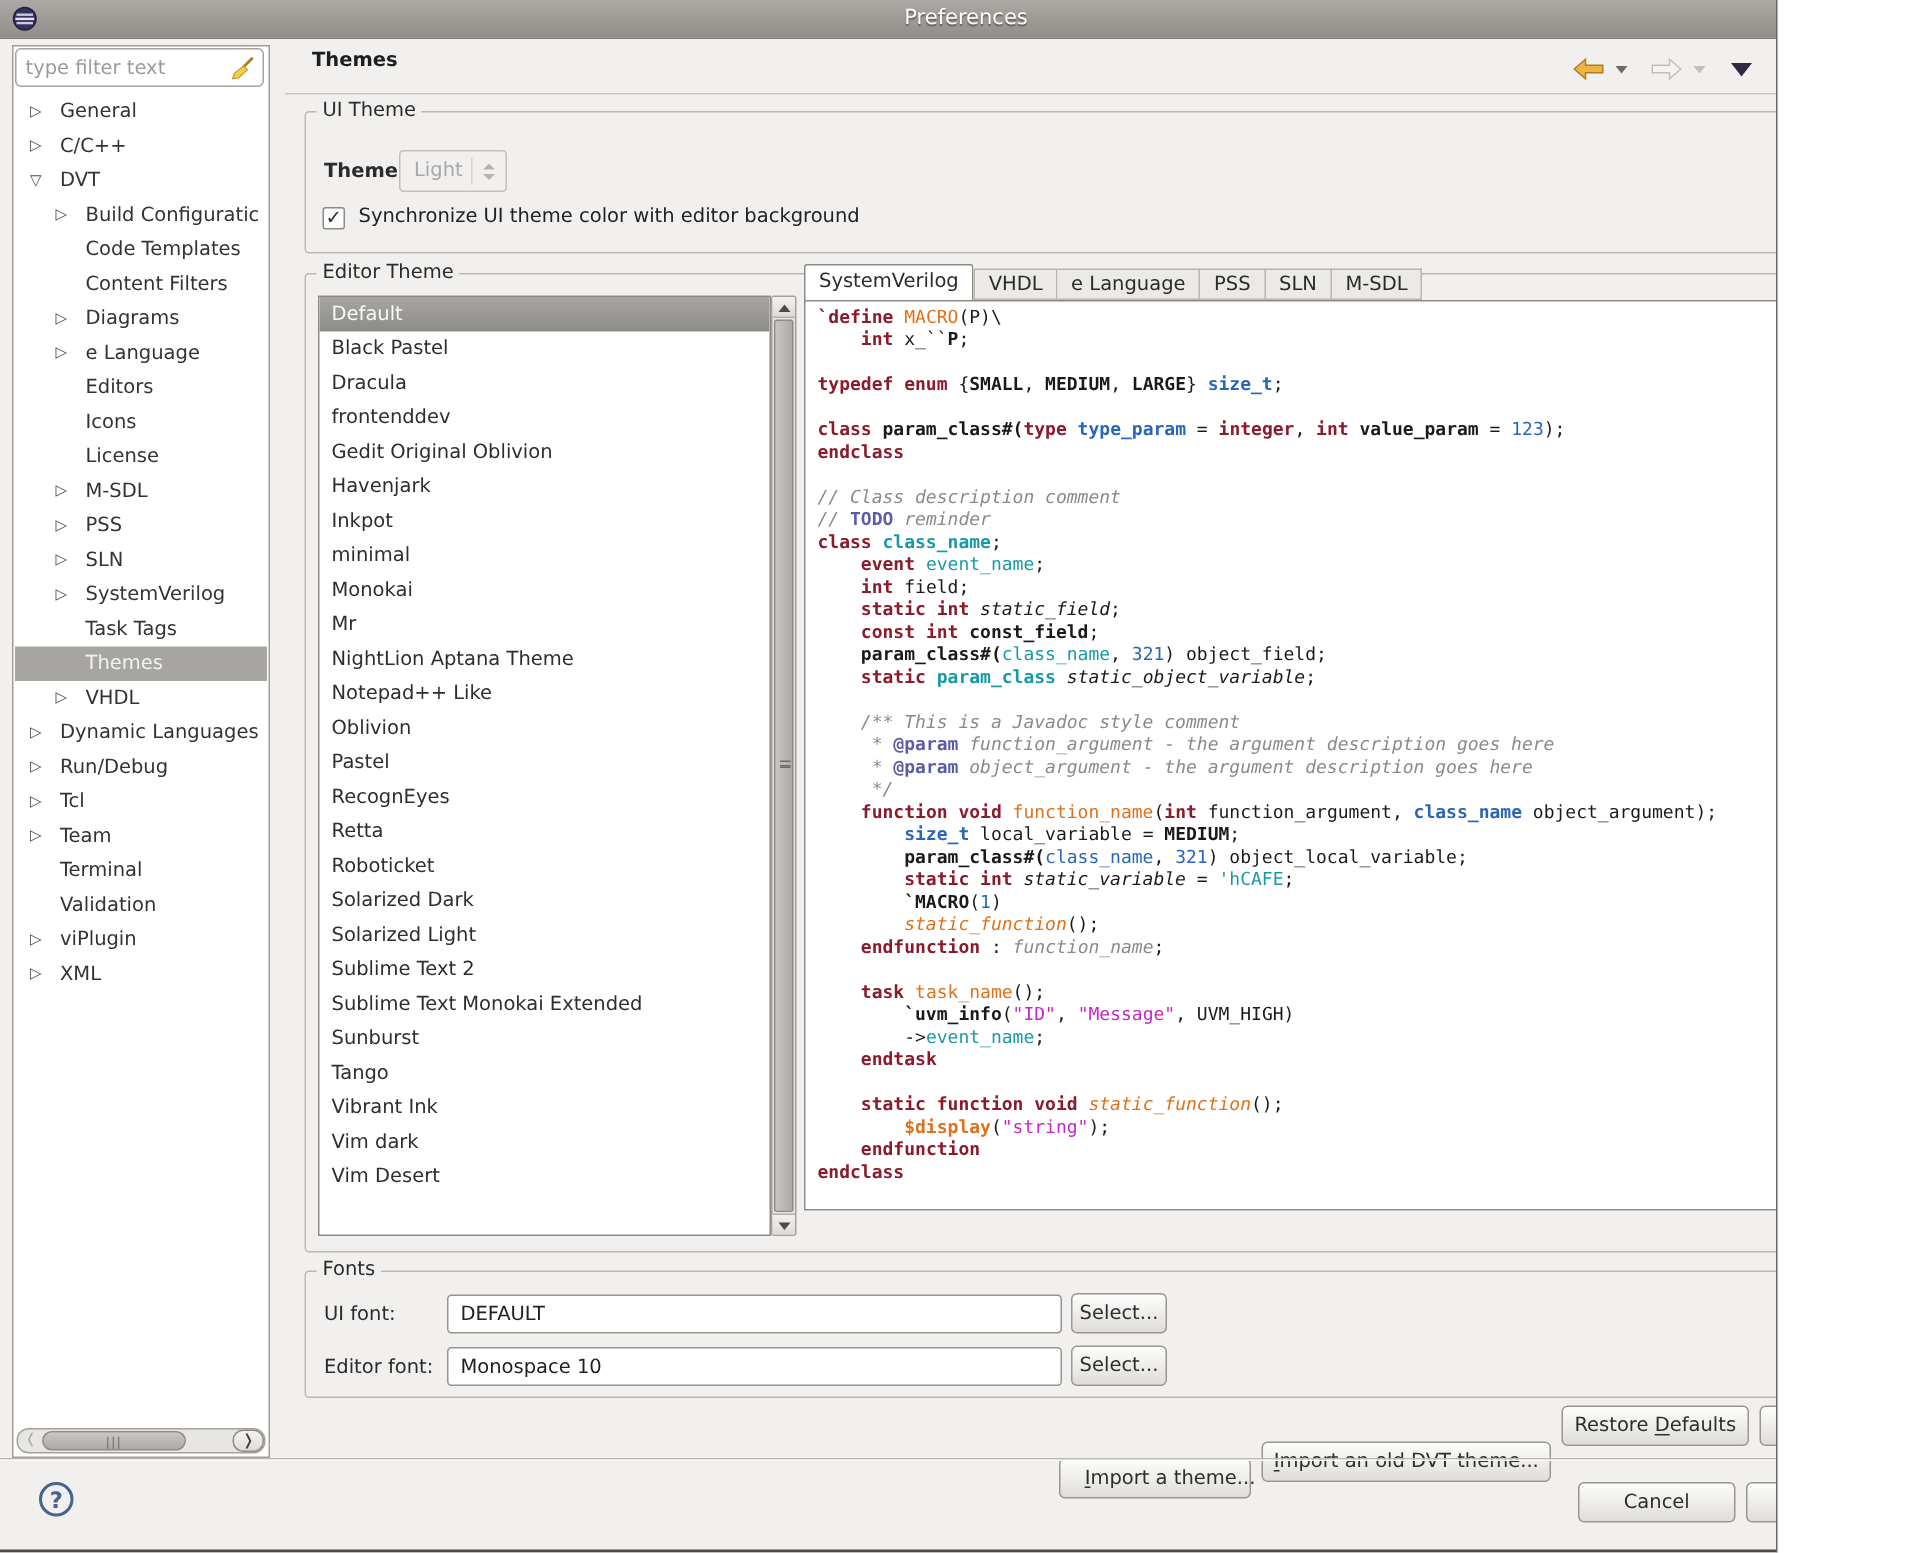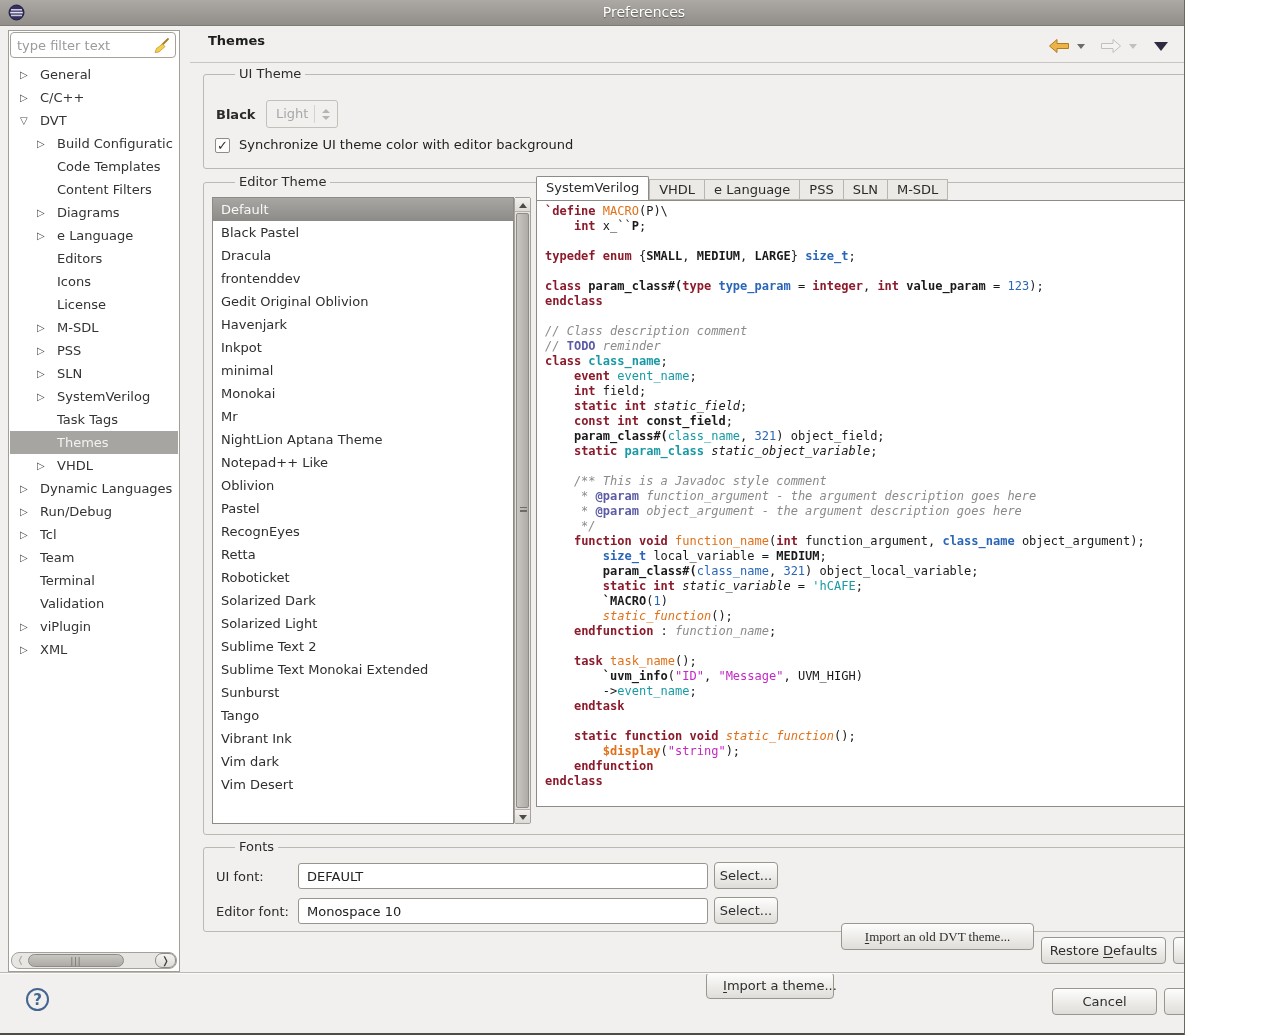--- a/index.html
+++ b/index.html
@@ -43,21 +43,21 @@
   
   .page-title { position:absolute; left:208px; top:33px; font-size:13px; font-weight:bold; color:#1E1E1E; }
   .hdr-sep { position:absolute; left:190px; top:62px; right:0; height:1px; background:#C9C6C1; }
   .navbar { position:absolute; right:16px; top:36px; height:20px; display:flex; align-items:center; gap:7px; }
   .chev { width:0; height:0; border-left:4px solid transparent; border-right:4px solid transparent; border-top:5px solid #6E6B66; }
   .chev.dis { border-top-color:#C3C0BB; }
   .menu-tri { width:0; height:0; border-left:7px solid transparent; border-right:7px solid transparent; border-top:9px solid #2F2A40; margin-left:10px; }
 
   
   .group { position:absolute; border:1px solid #BCB9B3; border-radius:3px; }
-  .legend { position:absolute; top:-9px; left:7px; background:#F1F0EE; padding:0 4px; font-size:13px; color:#2B2B2B;margin-left:24px; }
+  .legend { position:absolute; top:-9px; left:7px; background:#F1F0EE; padding:0 4px; font-size:13px; color:#2B2B2B; }
 
   .lbl { position:absolute; font-size:13px; color:#2B2B2B; }
 
   
   .combo { position:absolute; left:62px; top:25px; width:72px; height:28px; background:#F1F0EE;
     border:1px solid #C3C0BA; border-radius:3px; color:#A8A8A8; font-size:13px; }
   .combo .val { position:absolute; left:9px; top:5px; }
   .combo .cdiv { position:absolute; right:22px; top:4px; bottom:4px; width:1px; background:#D4D2CD; }
   .combo .ar { position:absolute; right:7px; }
   .ar-up { top:8px; width:0; height:0; border-left:4px solid transparent; border-right:4px solid transparent; border-bottom:4px solid #B7B4AF; }
@@ -267,21 +267,21 @@
     <svg width="22" height="16" viewBox="0 0 22 16" style="margin-left:8px;">
       <path d="M13 1.5 L20.5 8 L13 14.5 V10.5 H1.5 V5.5 H13 Z" fill="#F4F3F1" stroke="#C2BFBA"></path>
     </svg>
     <div class="chev dis"></div>
     <div class="menu-tri"></div>
   </div>
   <div class="hdr-sep"></div>
 
   <div class="group" style="left:203px; top:74px; width:1076px; height:95px;">
     <span class="legend">UI Theme</span>
-    <span class="lbl" style="left:12px; top:32px; font-weight:600;">Black</span>
+    <span class="lbl" style="left:12px; top:32px; font-weight:600;">Theme</span>
     <div class="combo">
       <span class="val">Light</span>
       <span class="cdiv"></span>
       <span class="ar ar-up"></span>
       <span class="ar ar-dn"></span>
     </div>
     <div class="cbrow">
       <span class="cbox">✓</span>
       <span class="cblabel">Synchronize UI theme color with editor background</span>
     </div>
@@ -366,21 +366,21 @@
     <span class="lbl" style="left:12px; top:56px;text-align:center;">Editor font:</span>
     <input class="finput" style="left: 94px; top: 50px; width: 410px;" readonly="" value="Monospace 10">
     <div class="btn" style="left:510px; top:49px; width:64px;">
         <span>Select...</span>
       </div>
   </div>
 
   <div class="btn" id="btn-import" style="left:706px; top:972px; width:128px;padding-left:20px;">
       <span><span></span><u>I</u><span>mport a theme...</span></span>
     </div>
-  <div class="btn" id="btn-import-old" style="left:841px; top:923px; width:193px;font-family:Liberation Serif, serif;">
+  <div class="btn" id="btn-import-old" style="left:841px; top:961px; width:193px;">
       <span><span></span><u>I</u><span>mport an old DVT theme...</span></span>
     </div>
   <div class="btn" id="btn-restore" style="left:1041px; top:937px; width:125px;">
       <span><span>Restore </span><u>D</u><span>efaults</span></span>
     </div>
   <div class="btn" id="btn-apply" style="left:1173px; top:937px; width:104px;">
       <span><span></span><u>A</u><span>pply</span></span>
     </div>
 
   <div class="footer-sep"></div>

